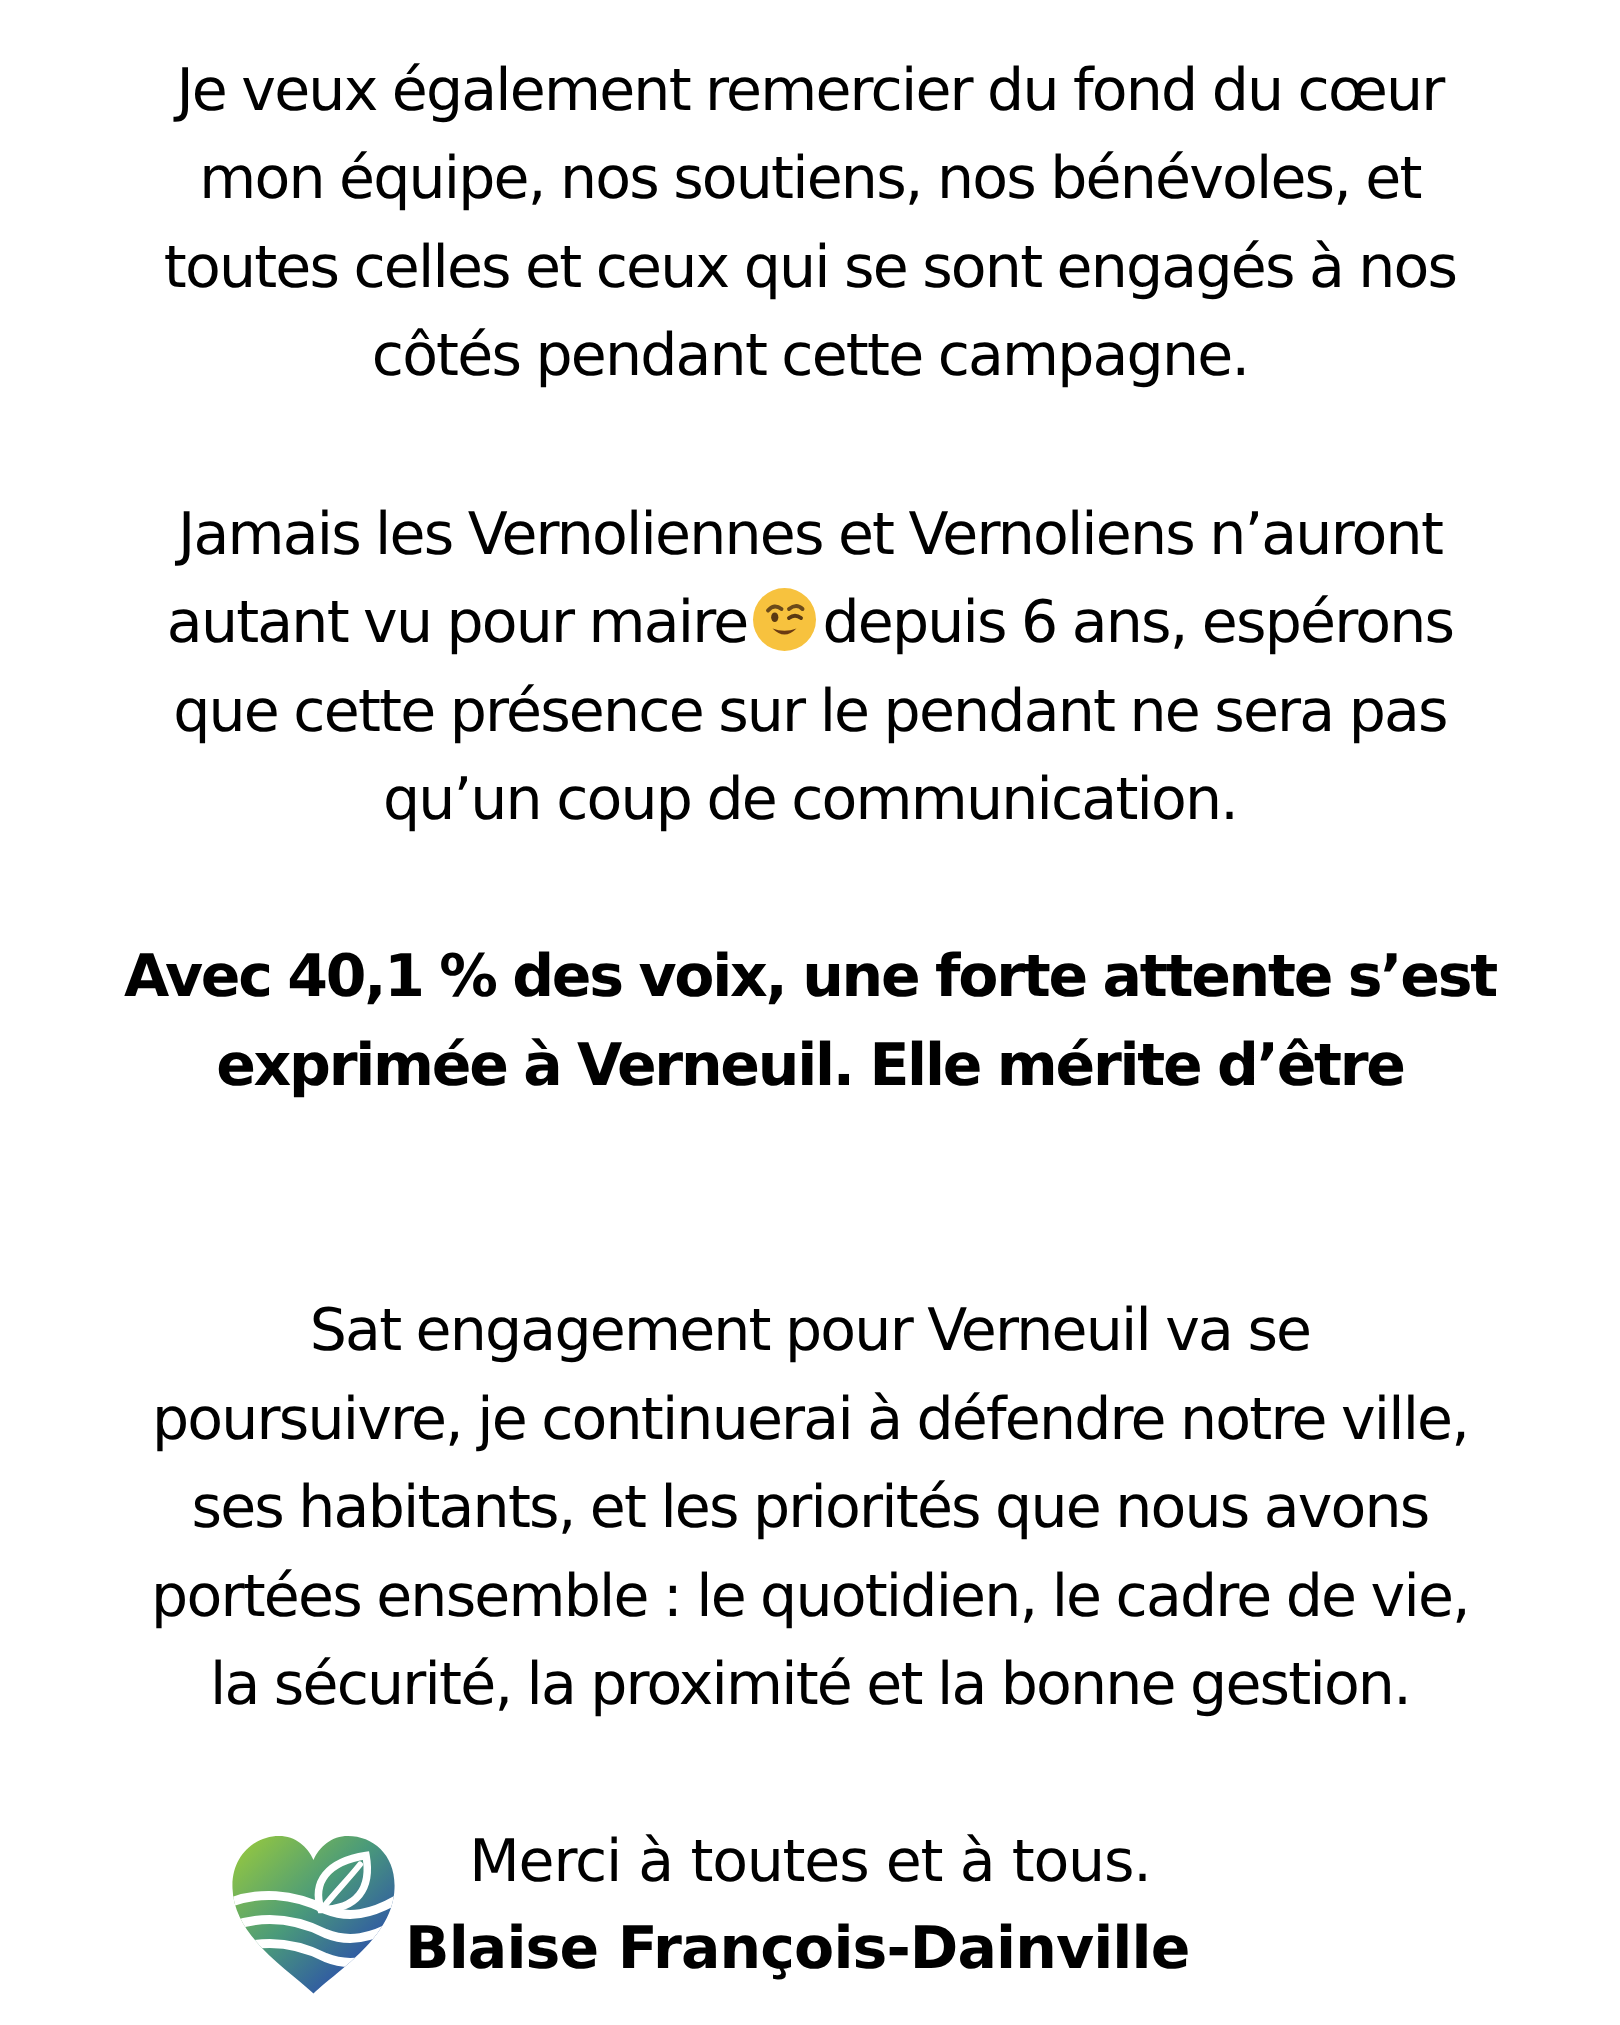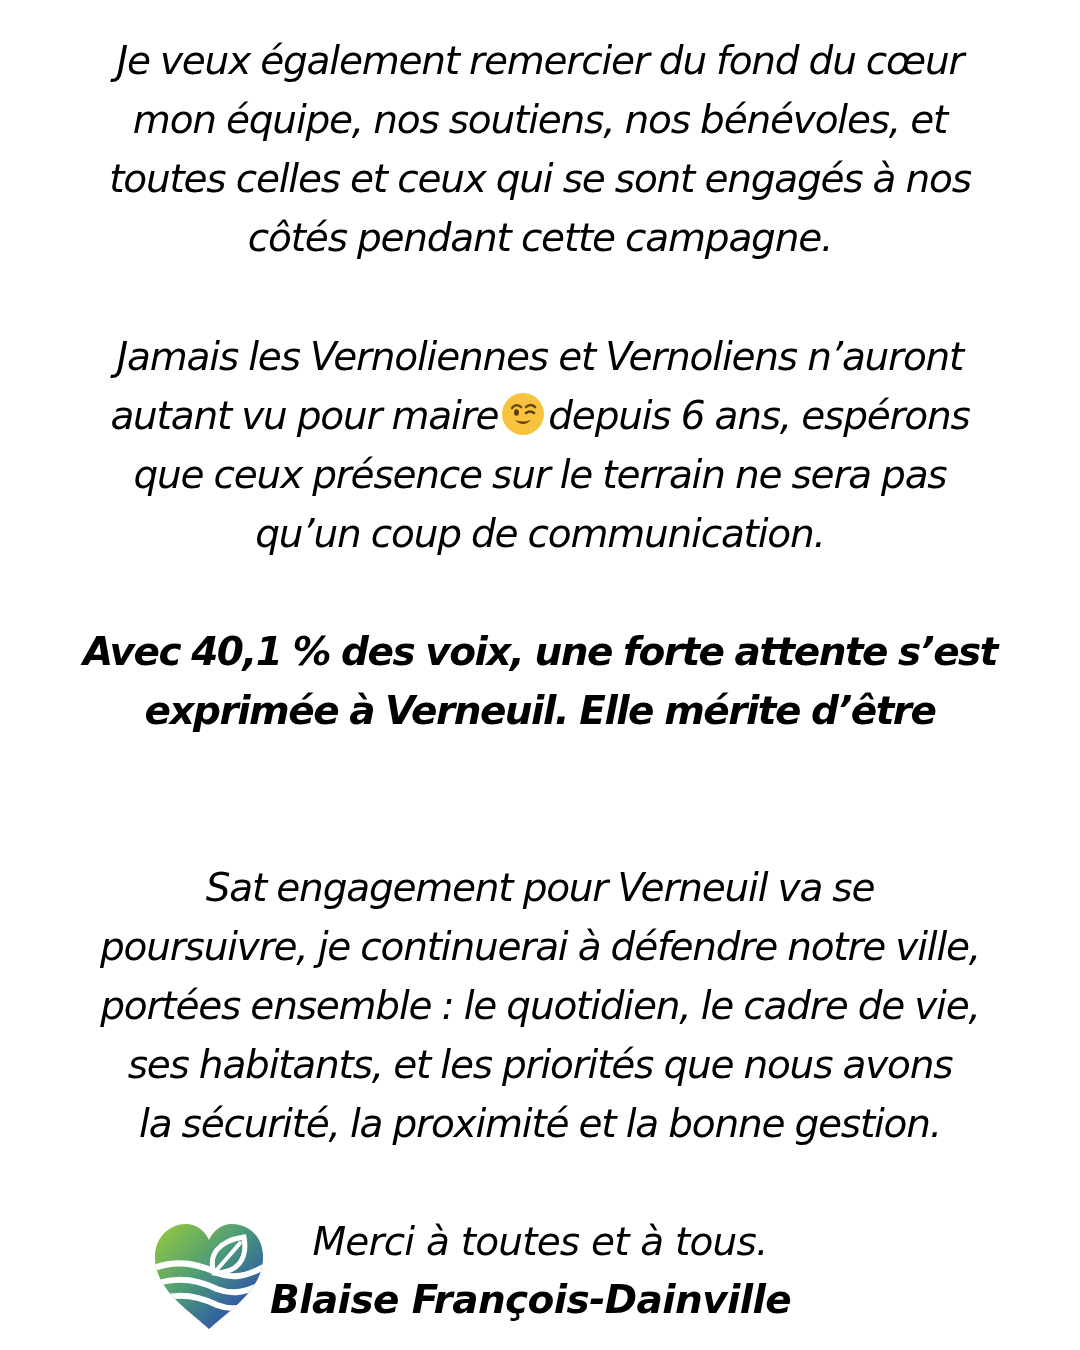--- a/index.html
+++ b/index.html
@@ -17,21 +17,20 @@
     }
     .para {
       position: absolute;
       left: 40px;
       width: 1000px;
       text-align: center;
       font-size: 39px;
       line-height: 59px;
       letter-spacing: -1.2px;
       word-spacing: -1px;
-      font-style: italic;
     }
     .para .line {
       display: block;
       white-space: nowrap;
     }
     .p1 { top: 31px; }
     .p2 { top: 327px; }
     .p3 { top: 622px; font-weight: bold; letter-spacing: -1.5px; }
     .p4 { top: 858px; }
     .emoji {
@@ -44,21 +43,20 @@
       position: relative;
       margin: 0 4px;
     }
     .emoji svg { position: absolute; left: 0; top: 0; }
     .sign {
       position: absolute;
       left: 0;
       top: 1213px;
       width: 1056px;
       height: 120px;
-      font-style: italic;
     }
     .logo {
       position: absolute;
       left: 152px;
       top: 8px;
       width: 115px;
       height: 112px;
     }
     .merci {
       position: absolute;
@@ -93,34 +91,34 @@
 
 <div class="para p2">
   <span class="line">Jamais les Vernoliennes et Vernoliens n’auront</span>
   <span class="line"><span>autant vu pour maire</span><span class="emoji"><svg width="42" height="42" viewBox="0 0 42 42">
           <path d="M10 15 q4 -5 9 -1" stroke="#6b4a1a" stroke-width="2.6" fill="none" stroke-linecap="round"></path>
           <ellipse cx="14.5" cy="19.5" rx="2.4" ry="3.2" fill="#5b3a12"></ellipse>
           <path d="M24 14 q5 -4 9 0" stroke="#6b4a1a" stroke-width="2.6" fill="none" stroke-linecap="round"></path>
           <path d="M24 20 q4 -3 8 0" stroke="#5b3a12" stroke-width="2.6" fill="none" stroke-linecap="round"></path>
           <path d="M13 27 q8 8 16 0 q-8 3 -16 0z" fill="#6b3a12"></path>
         </svg></span><span>depuis 6 ans, espérons</span></span>
-  <span class="line">que ceux présence sur le terrain ne sera pas</span>
+  <span class="line">que cette présence sur le pendant ne sera pas</span>
   <span class="line">qu’un coup de communication.</span>
 </div>
 
 <div class="para p3">
   <span class="line">Avec 40,1 % des voix, une forte attente s’est</span>
   <span class="line">exprimée à Verneuil. Elle mérite d’être</span>
 </div>
 
 <div class="para p4">
   <span class="line">Sat engagement pour Verneuil va se</span>
   <span class="line">poursuivre, je continuerai à défendre notre ville,</span>
+  <span class="line">ses habitants, et les priorités que nous avons</span>
   <span class="line">portées ensemble : le quotidien, le cadre de vie,</span>
-  <span class="line">ses habitants, et les priorités que nous avons</span>
   <span class="line">la sécurité, la proximité et la bonne gestion.</span>
 </div>
 
 <div class="sign">
   <div class="logo">
     <svg width="115" height="112" viewBox="0 0 115 112">
       <defs>
         <linearGradient id="hg" x1="0" y1="0" x2="1" y2="1">
           <stop offset="0" stop-color="#9ccc3a"></stop>
           <stop offset="0.45" stop-color="#4a9a7a"></stop>

